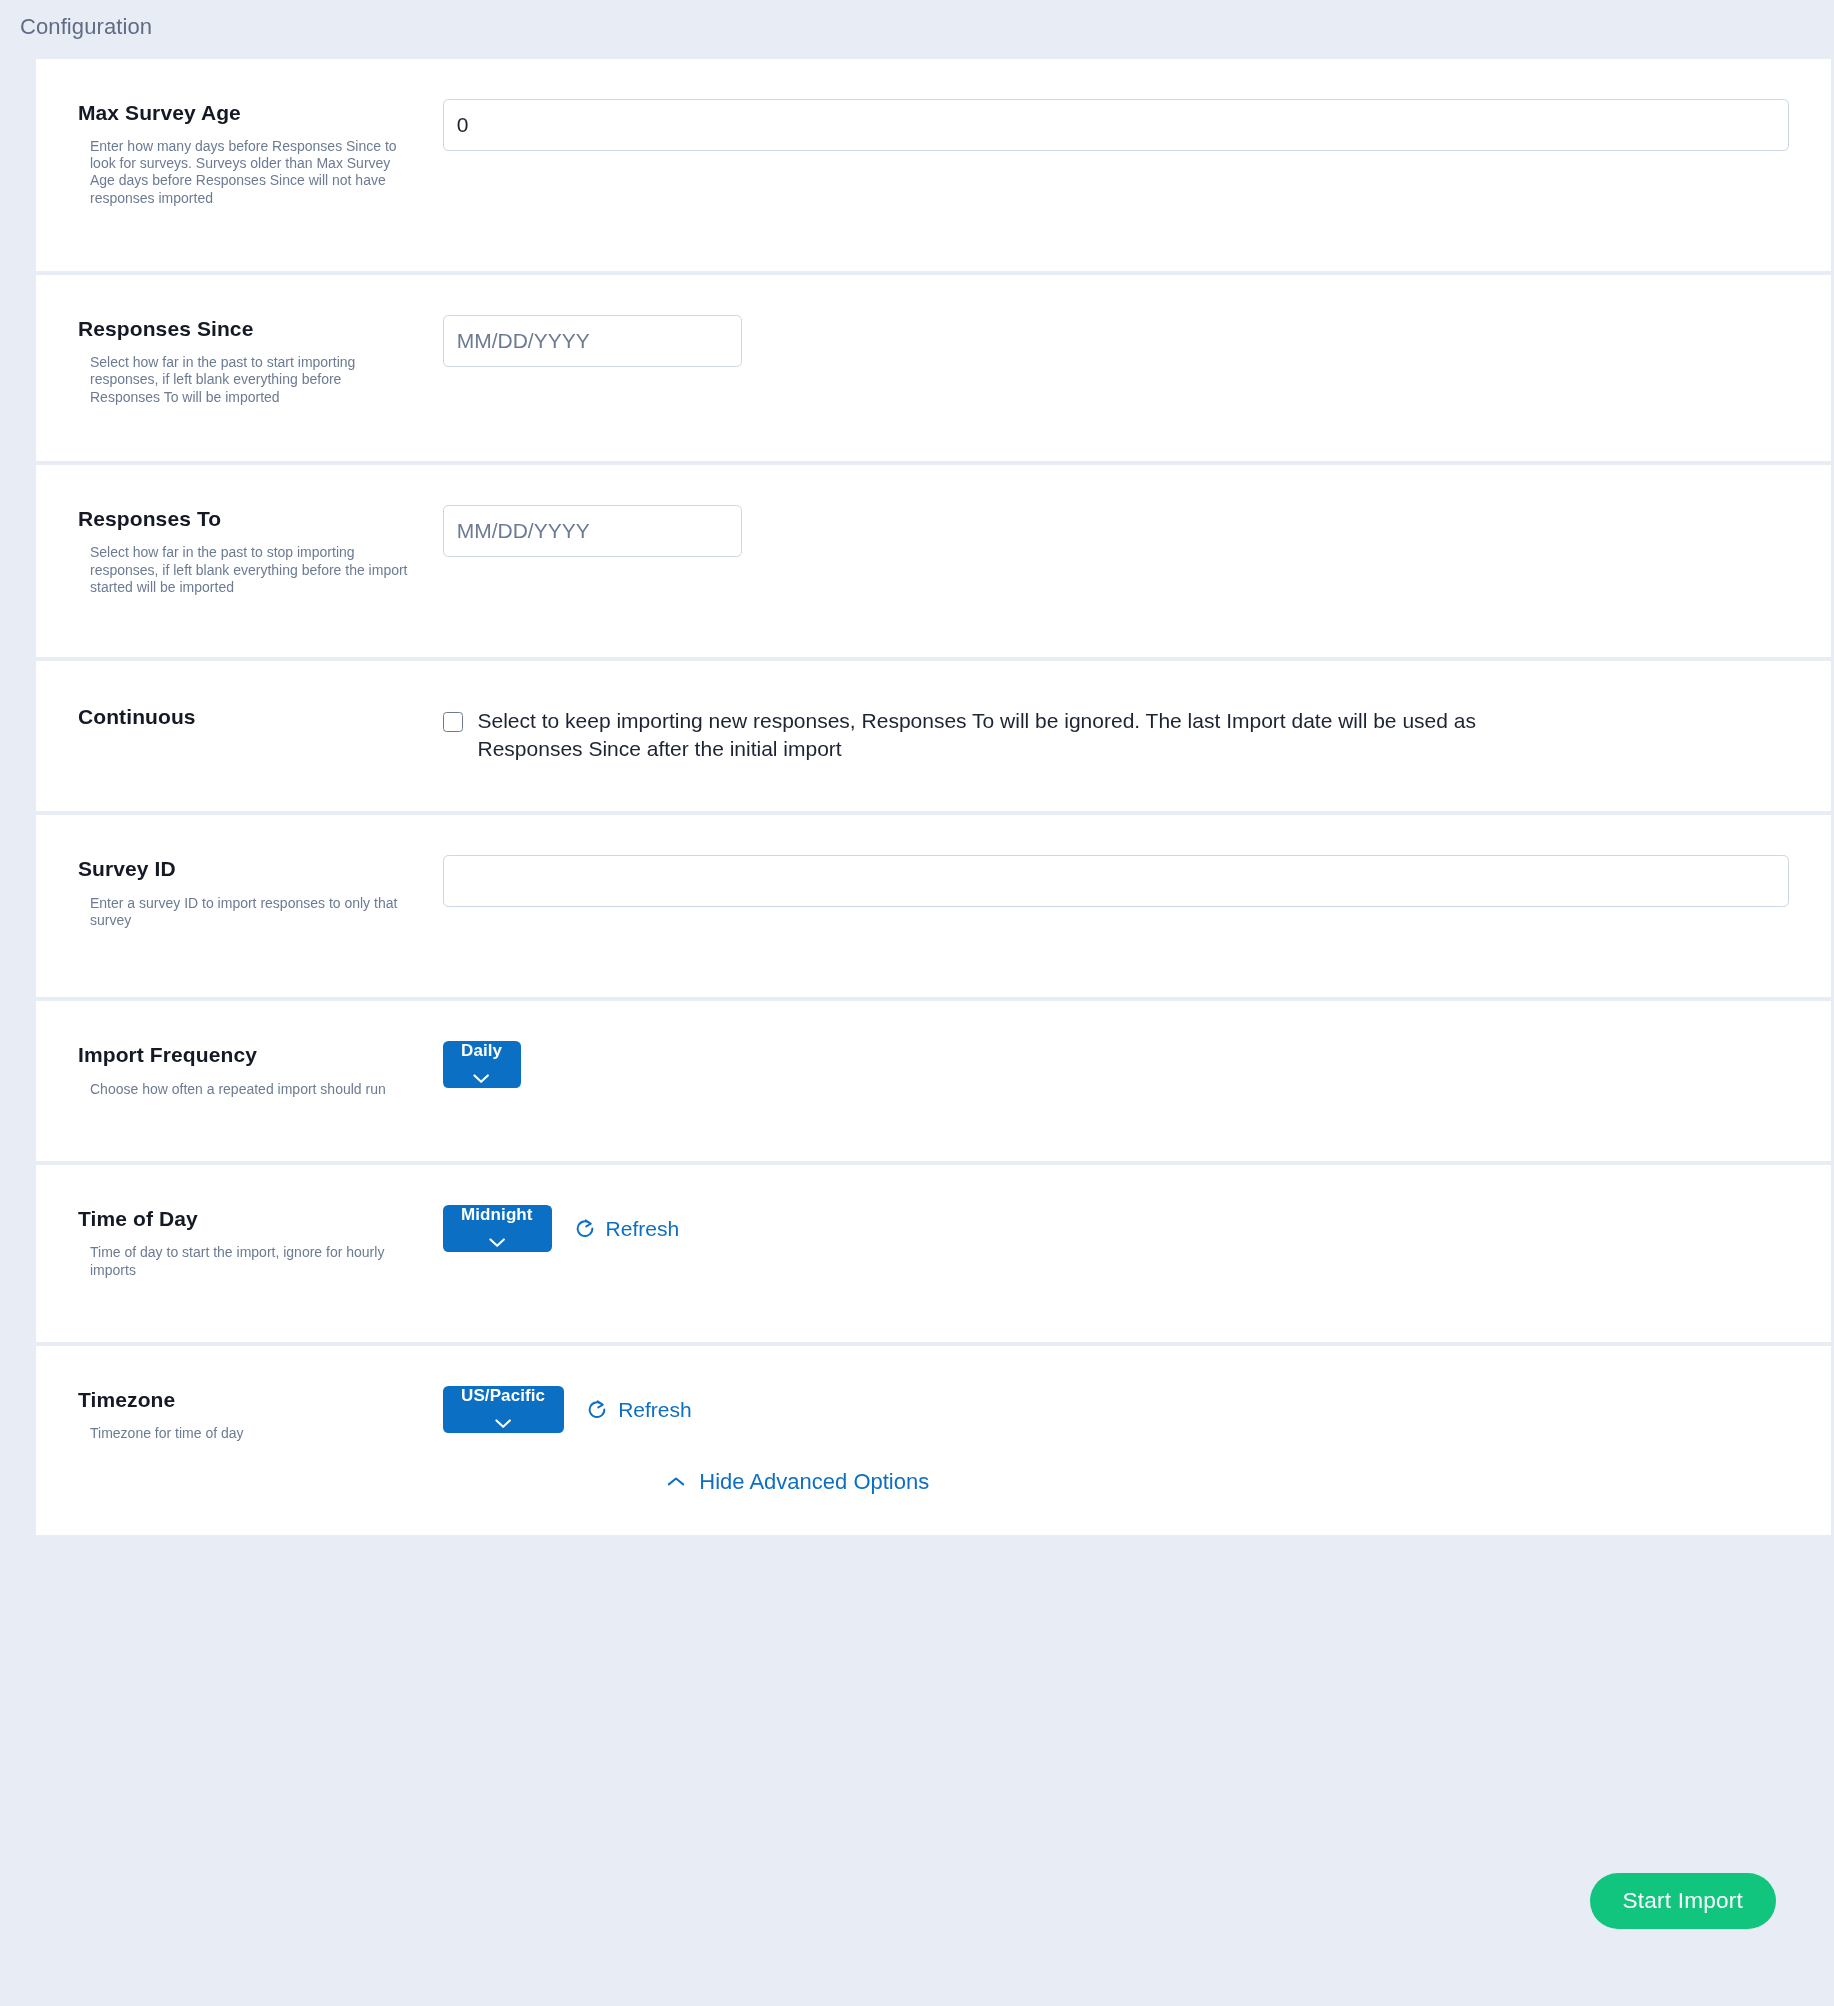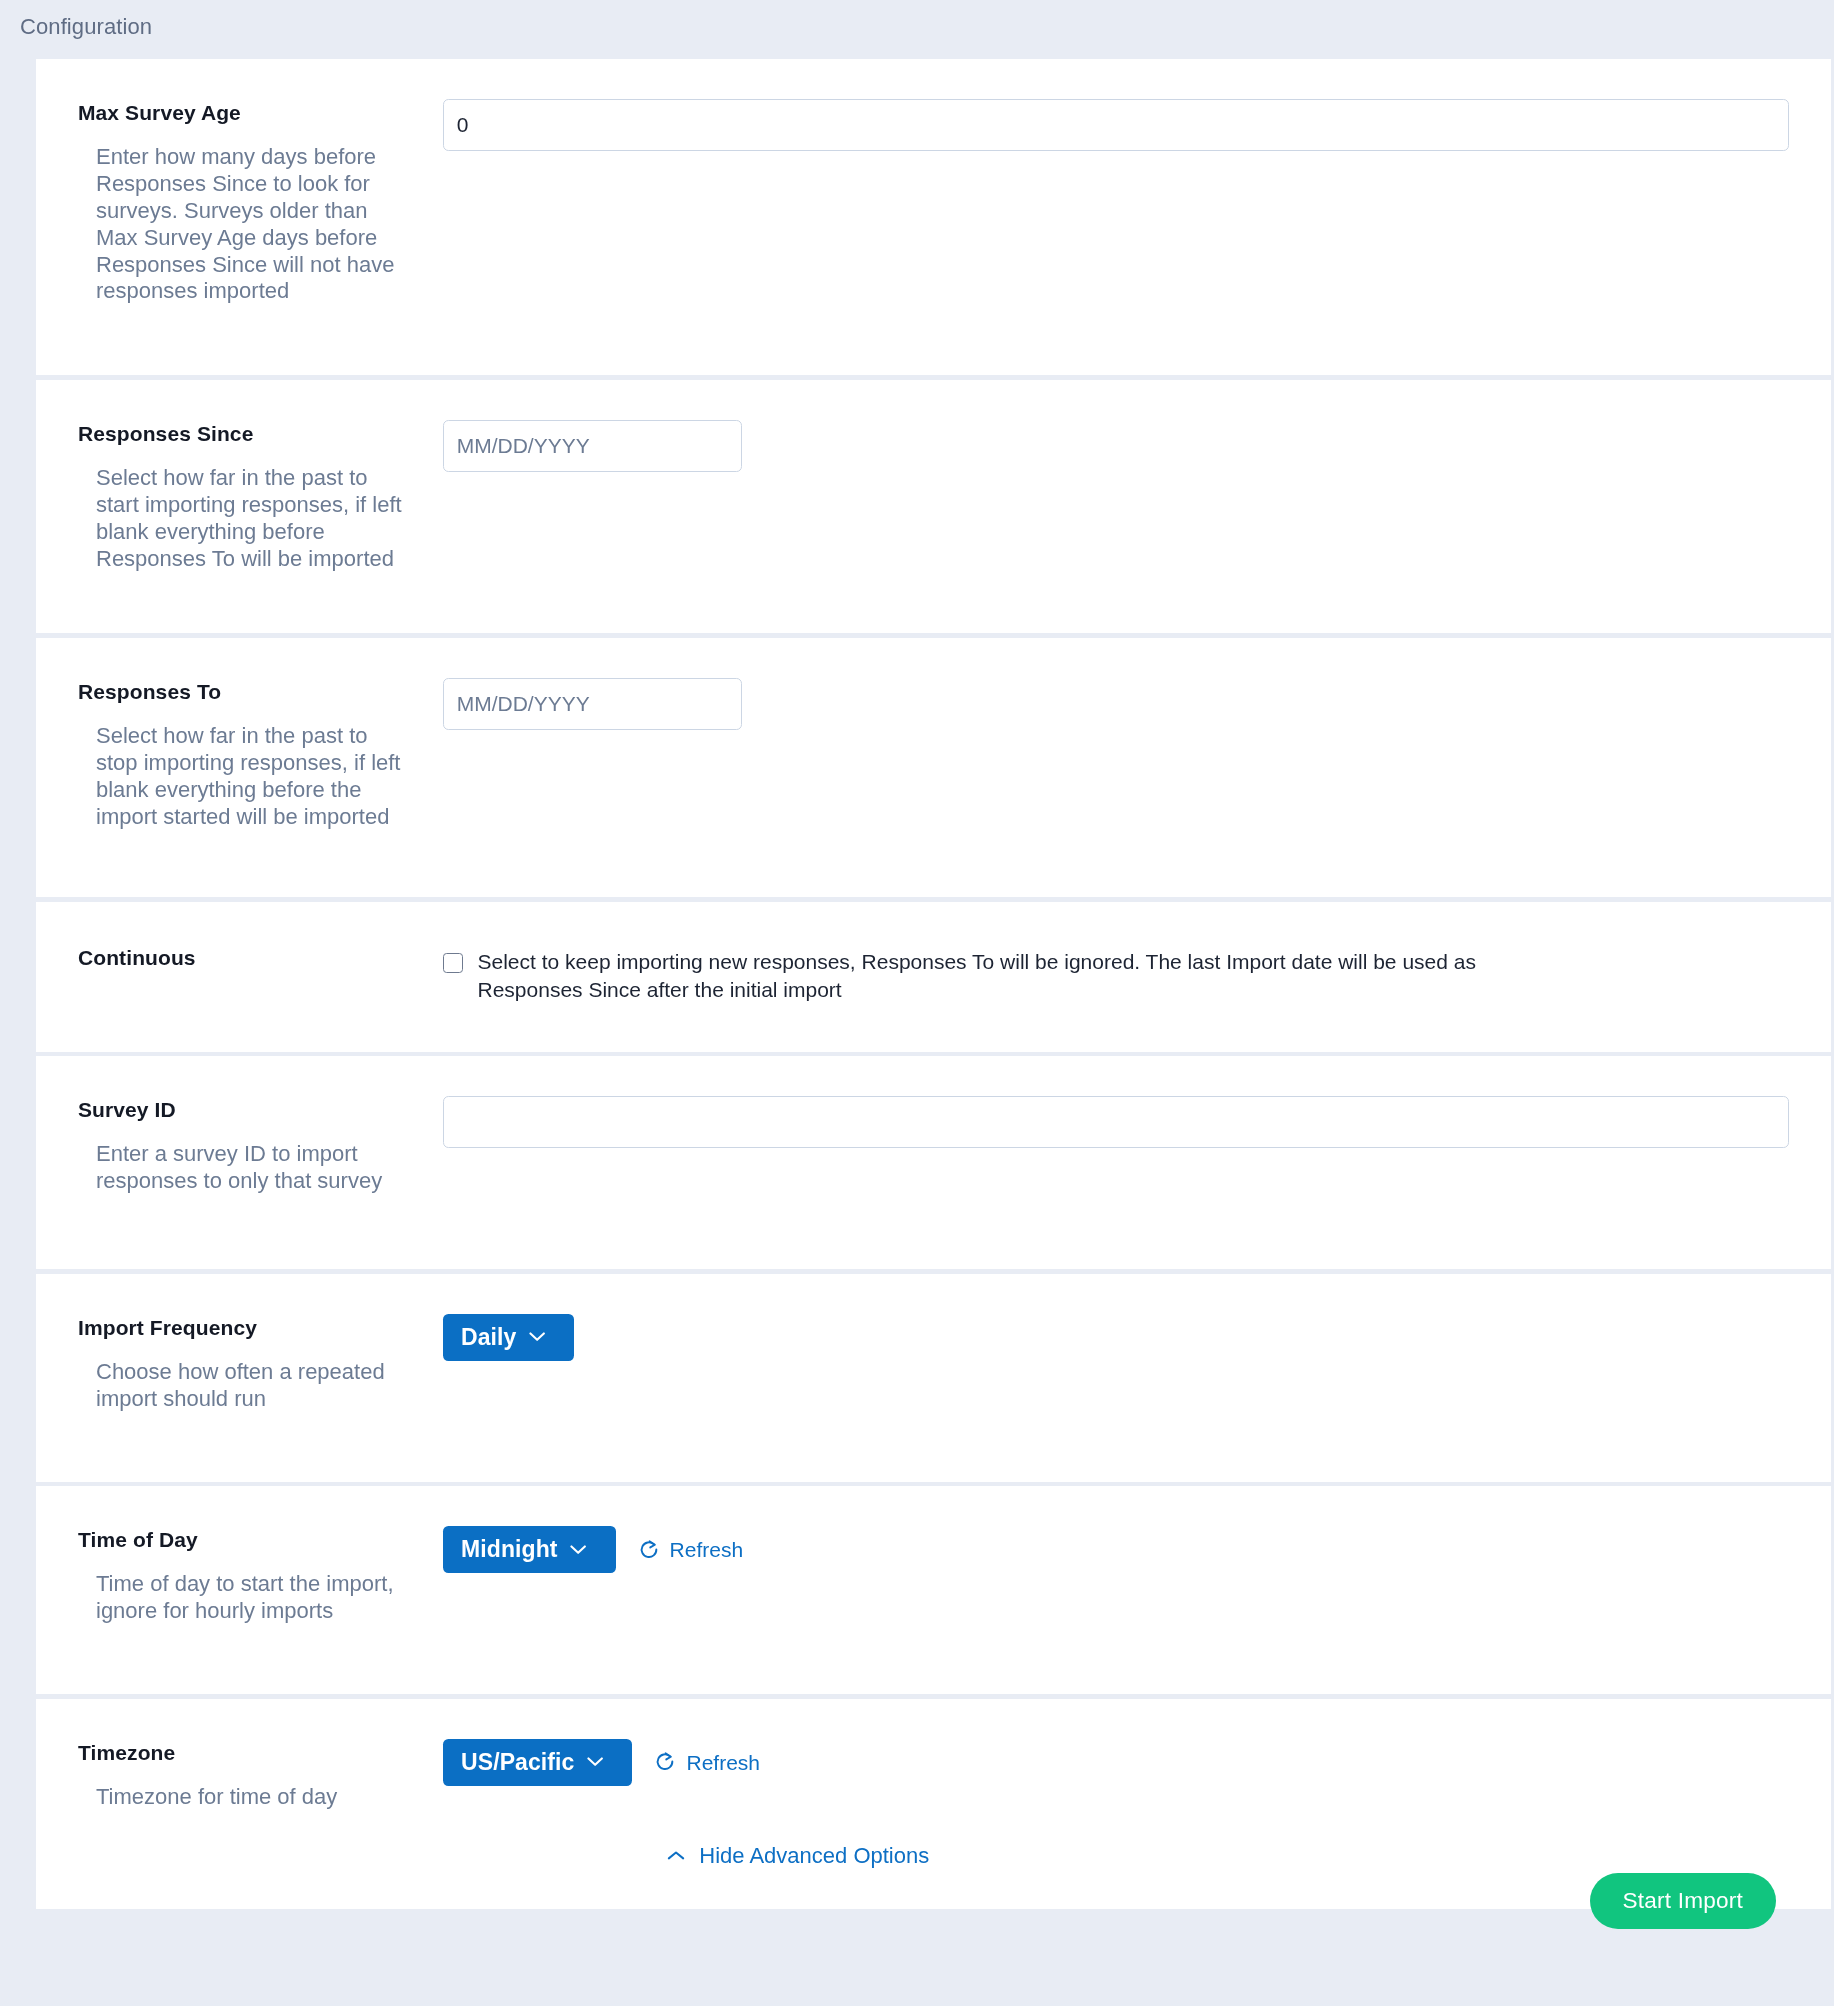--- a/index.html
+++ b/index.html
@@ -60,24 +60,24 @@
   .lbl {
     font-size: 21px;
     font-weight: bold;
     color: #141925;
     line-height: 1.3;
     margin: 0 0 8.1px 0;
     letter-spacing: 0.1px;
   }
 
   .desc {
-    font-size: 22px;
+    font-size: 14px;
     color: #6c7b93;
     line-height: 1.22;
-    margin: 18px;
+    margin: 12px;
     max-width: 362px;
   }
 
   
   .text-input {
     width: 100%;
     height: 52px;
     border: 0.9px solid #ccd6e4;
     border-radius: 5.4px;
     background: #fff;
@@ -132,26 +132,27 @@
   
   .dd-btn {
     display: inline-flex;
     align-items: center;
     gap: 12.7px;
     background: #0b6fc4;
     color: #ffffff;
     border: none;
     border-radius: 5.4px;
     height: 47px;
-    padding: 0 29px 0 18px;
-    font-size: 23px;
+    padding: 0 19px 0 18px;
+    font-size: 17px;
     font-weight: bold;
     font-family: "Liberation Sans", sans-serif;
     cursor: pointer;
     letter-spacing: 0.1px;
+    flex-direction: column;
   }
   .dd-btn .chev { display: inline-flex; align-items: center; }
 
   .refresh-link {
     display: inline-flex;
     align-items: center;
     gap: 10px;
     color: #0d6fc4;
     font-size: 21px;
     text-decoration: none;

